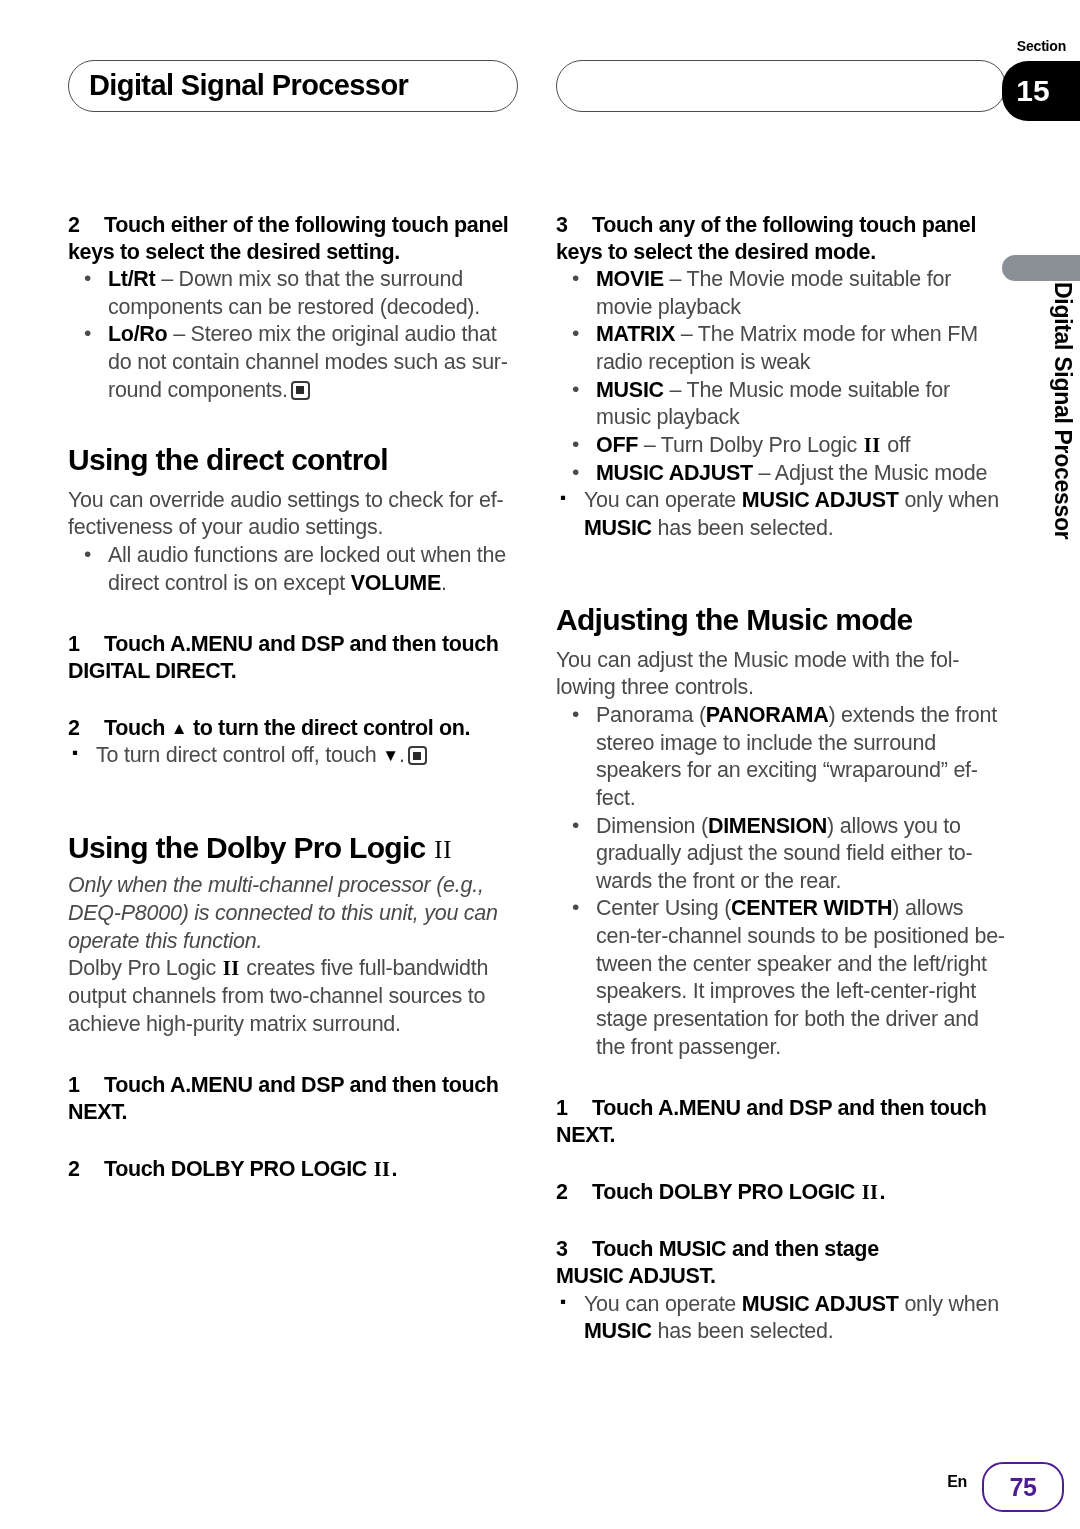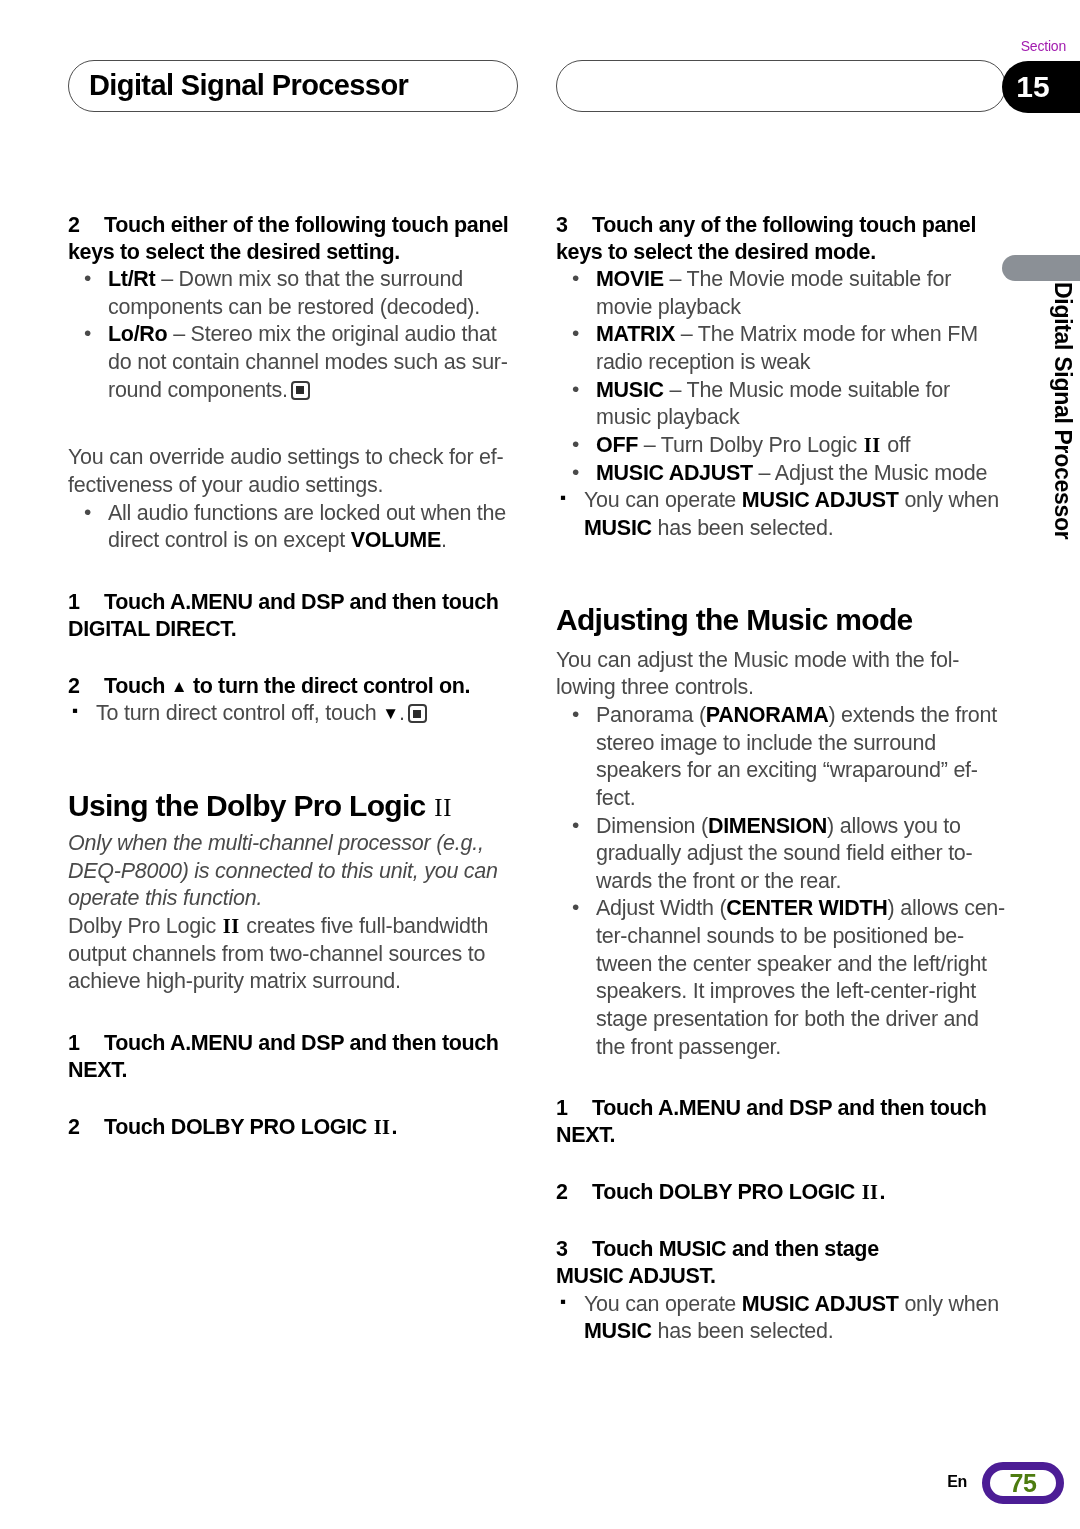--- a/index.html
+++ b/index.html
@@ -35,28 +35,28 @@
     color:#000;
     letter-spacing:-0.6px;
     white-space:nowrap;
     font-stretch:condensed;
   }
 
   .section-label {
     position:absolute;
     right:14px; top:38px;
     font-size:14px;
-    font-weight:normal;
-    color:#a21caf;
+    font-weight:bold;
+    color:#000000;
     letter-spacing:-0.2px;
   }
   .section-badge {
     position:absolute;
     right:0; top:61px;
-    width:78px; height:52px;
+    width:78px; height:60px;
     background:#000;
     border-radius:26px 0 0 26px;
     color:#fff;
     font-size:30px;
     font-weight:bold;
     display:flex;
     align-items:center;
     justify-content:center;
     padding-right:16px;
   }
@@ -208,25 +208,25 @@
     position:absolute;
     right:113px; top:34px;
     font-size:16px;
     font-weight:bold;
     color:#000;
     letter-spacing:-0.3px;
   }
   .footer-page {
     position:absolute;
     right:16px; top:23px;
-    width:82px; height:42px;
-    border:8px solid #4c1d95;
+    width:82px; height:50px;
+    border:2px solid #4c1d95;
     border-radius:21px;
     display:flex; align-items:center; justify-content:center;
-    font-size:25px; font-weight:bold; color:#4d7c0f;
+    font-size:25px; font-weight:bold; color:#4c1d95;
     background:#fff;
     letter-spacing:-0.5px;
   }
 </style>
 </head>
 <body>
 
 <div class="header">
 
   <div class="pill left">
@@ -257,20 +257,21 @@
       <span>– Down mix so that the surround components can be restored (decoded).</span>
     </li>
     <li>
       <b>Lo/Ro</b>
       <span>– Stereo mix the original audio that do not contain channel modes such as sur-round components.</span><span class="endmark"></span>
     </li>
   </ul>
 
   <div class="sp40"></div>
 
+  <h2 class="h2">Using the direct control</h2>
 
   <p class="p">You can override audio settings to check for ef-fectiveness of your audio settings.</p>
 
   <ul class="dots">
     <li><span>All audio functions are locked out when the direct control is on except </span><b>VOLUME</b><span>.</span></li>
   </ul>
 
   <div class="sp34"></div>
 
   <div class="step">
@@ -349,21 +350,21 @@
   <div class="sp40"></div>
   <div class="sp22"></div>
 
   <h2 class="h2">Adjusting the Music mode</h2>
 
   <p class="p">You can adjust the Music mode with the fol-lowing three controls.</p>
 
   <ul class="dots">
     <li><span>Panorama (</span><b>PANORAMA</b><span>) extends the front stereo image to include the surround speakers for an exciting “wraparound” ef-fect.</span></li>
     <li><span>Dimension (</span><b>DIMENSION</b><span>) allows you to gradually adjust the sound field either to-wards the front or the rear.</span></li>
-    <li><span>Adjust Width (</span><b>CENTER WIDTH</b><span>) allows cen-ter-channel sounds to be positioned be-tween the center speaker and the left/right speakers. It improves the left-center-right stage presentation for both the driver and the front passenger.</span></li>
+    <li><span>Center Using (</span><b>CENTER WIDTH</b><span>) allows cen-ter-channel sounds to be positioned be-tween the center speaker and the left/right speakers. It improves the left-center-right stage presentation for both the driver and the front passenger.</span></li>
   </ul>
 
   <div class="sp34"></div>
 
   <div class="step">
     <span class="num">1</span><span>Touch A.MENU and DSP and then touch</span><br>
     <span>NEXT.</span>
   </div>
 
   <div class="sp30"></div>

